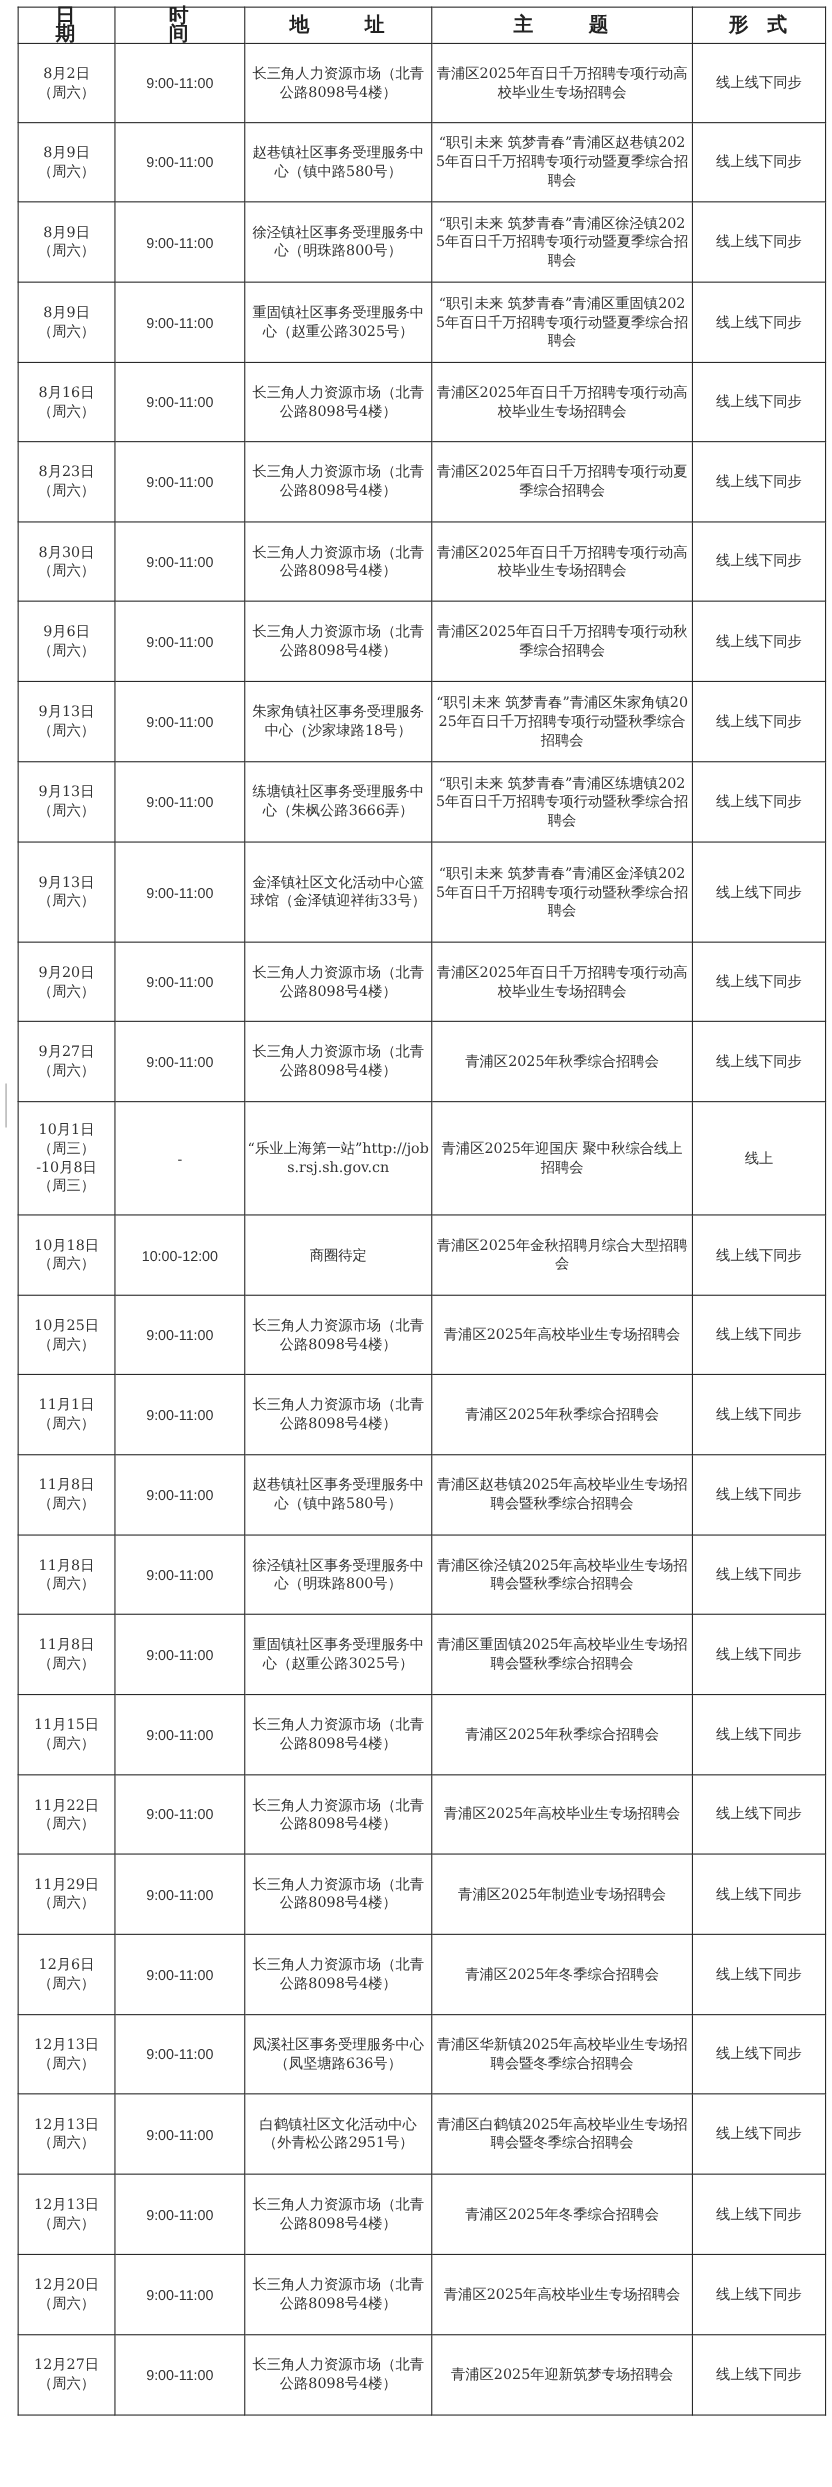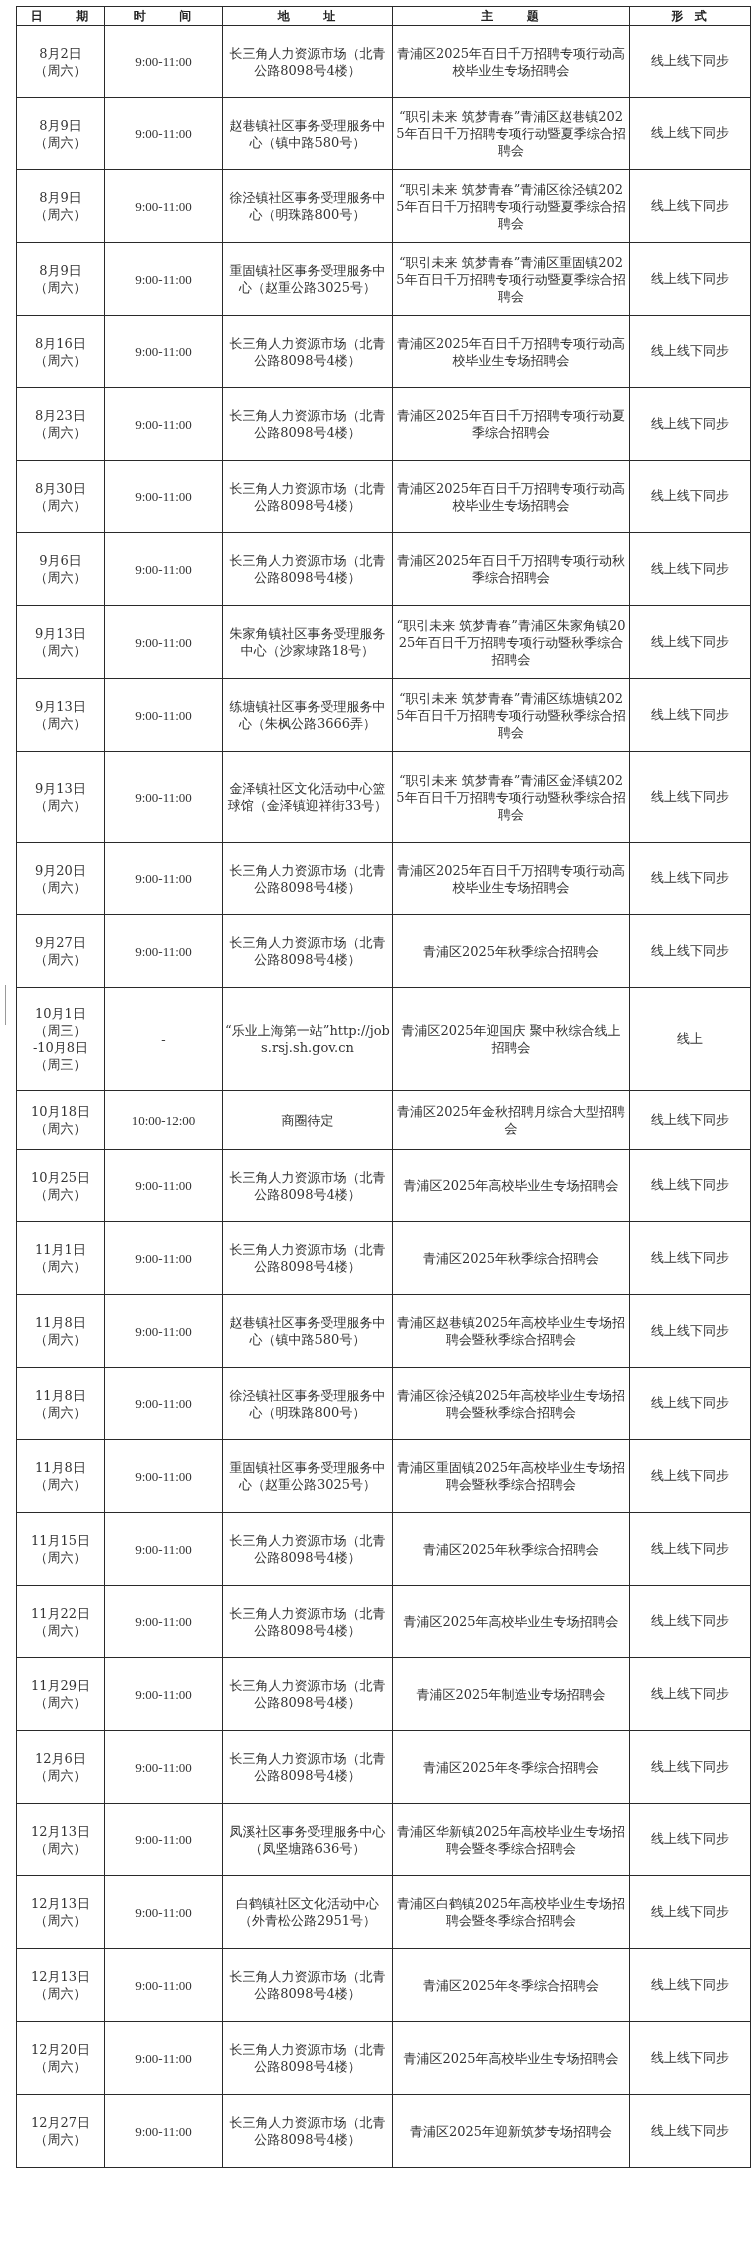--- a/index.html
+++ b/index.html
@@ -6,24 +6,24 @@
   body { width: 756px; height: 2261px; position: relative; overflow: hidden;
          font-family: "DejaVu Serif", "Liberation Serif", serif; color: #333333; }
   .artifact { position: absolute; left: 5px; top: 985px; width: 1px; height: 40px; background: #9a9a9a; }
   table.schedule { position: absolute; left: 16px; top: 6px; width: 734px;
                    border-collapse: collapse; table-layout: fixed; }
   table.schedule td, table.schedule th {
     border: 1.6px solid #2a2a2a; text-align: center; vertical-align: middle;
     font-size: 13px; line-height: 17px; padding: 0 2px; font-weight: normal;
     word-break: break-all;
   }
-  table.schedule th { height: 18px; font-size: 12px; line-height: 16px; font-weight: bold; color: #222; letter-spacing: 0.9em; padding-left: 0.9em; }
+  table.schedule th { height: 18px; font-size: 18px; line-height: 16px; font-weight: bold; color: #222; letter-spacing: 0.9em; padding-left: 0.9em; }
   table.schedule th.h-form { letter-spacing: 0.3em; padding-left: 0.3em; }
   td.c-date { white-space: pre-line; }
-  td.c-time { font-family: Liberation Serif, serif; font-size: 12px; }
+  td.c-time { font-family: Liberation Sans, sans-serif; font-size: 12px; }
   td.c-topic { font-size: 12.6px; }
   td.c-loc { font-size: 12.6px; }
   td.c-form { font-size: 13px; font-family: Liberation Mono, monospace; }
 </style>
 </head>
 <body>
 
 <div class="artifact"></div>
 
 <table class="schedule">
@@ -151,21 +151,21 @@
       <tr style="height: 103px; padding-left: 13px;">
         <td class="c-date">10月1日
 （周三）
 -10月8日
 （周三）</td>
         <td class="c-time">-</td>
         <td class="c-loc">“乐业上海第一站”http://jobs.rsj.sh.gov.cn</td>
         <td class="c-topic">青浦区2025年迎国庆 聚中秋综合线上招聘会</td>
         <td class="c-form">线上</td>
       </tr>
-      <tr style="height: 59px;">
+      <tr style="height: 73px;">
         <td class="c-date">10月18日
 （周六）</td>
         <td class="c-time">10:00-12:00</td>
         <td class="c-loc">商圈待定</td>
         <td class="c-topic">青浦区2025年金秋招聘月综合大型招聘会</td>
         <td class="c-form">线上线下同步</td>
       </tr>
       <tr style="height: 72px;">
         <td class="c-date">10月25日
 （周六）</td>

